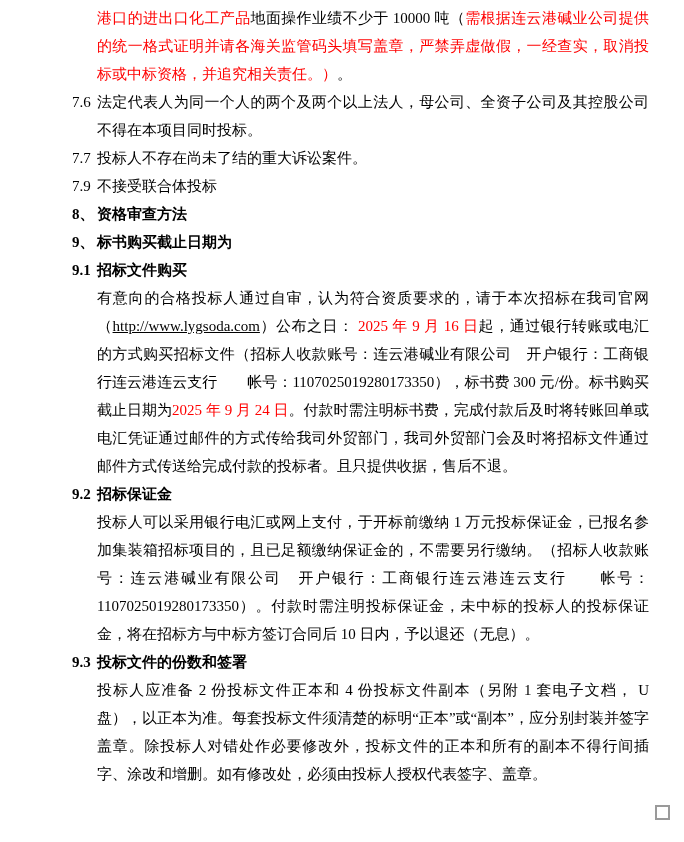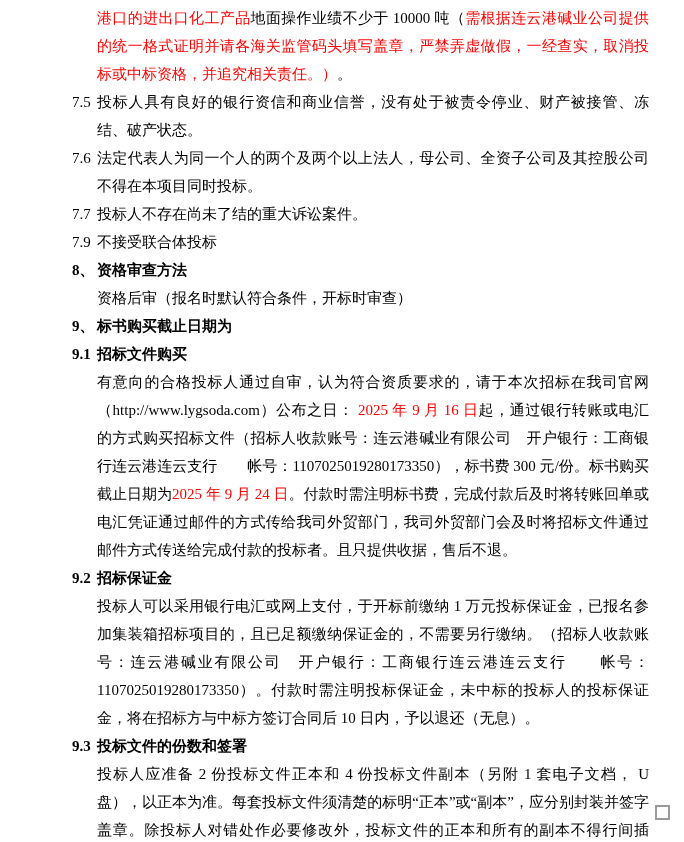--- a/index.html
+++ b/index.html
@@ -31,60 +31,55 @@
     flex: 1 1 auto;
     text-align: justify;
   }
   .bold { font-weight: 700; }
   .cont {
     margin: 0 0 0 25px; 
     text-align: justify;
   }
   p { margin: 0; }
   .red { color: #ff0000; }
-  .url { color: #000000; }
+  .url { text-decoration: underline; color: #000000; }
   .checkbox-placeholder {
     position: absolute;
     left: 655px;
     top: 805px;
     width: 11px;
     height: 11px;
     border: 2px solid #9a9a9a;
     background: #ffffff;
   }
 </style>
 </head>
 <body>
 
 <div class="doc">
 
   <p class="cont"><span class="red">港口的进出口化工产品</span><span>地面操作业绩不少于 10000 吨（</span><span class="red">需根据连云港碱业公司提供的统一格式证明并请各海关监管码头填写盖章，严禁弄虚做假，一经查实，取消投标或中标资格，并追究相关责任。）</span><span>。</span></p>
 
   <div class="clause">
-    <span class="num">7.5</span>
-    <div class="body">投标人具有良好的银行资信和商业信誉，没有处于被责令停业、财产被接管、冻结、破产状态。</div>
-  </div>
-  <div class="clause">
     <span class="num">7.6</span>
     <div class="body">法定代表人为同一个人的两个及两个以上法人，母公司、全资子公司及其控股公司不得在本项目同时投标。</div>
   </div>
   <div class="clause">
     <span class="num">7.7</span>
     <div class="body">投标人不存在尚未了结的重大诉讼案件。</div>
   </div>
   <div class="clause">
     <span class="num">7.9</span>
     <div class="body">不接受联合体投标</div>
   </div>
 
   <div class="clause bold">
     <span class="num">8、</span>
     <div class="body">资格审查方法</div>
   </div>
-  <p class="cont">资格后审（报名时默认符合条件，开标时审查）</p>
 
   <div class="clause bold">
     <span class="num">9、</span>
     <div class="body">标书购买截止日期为</div>
   </div>
 
   <div class="clause bold">
     <span class="num">9.1</span>
     <div class="body">招标文件购买</div>
   </div>

